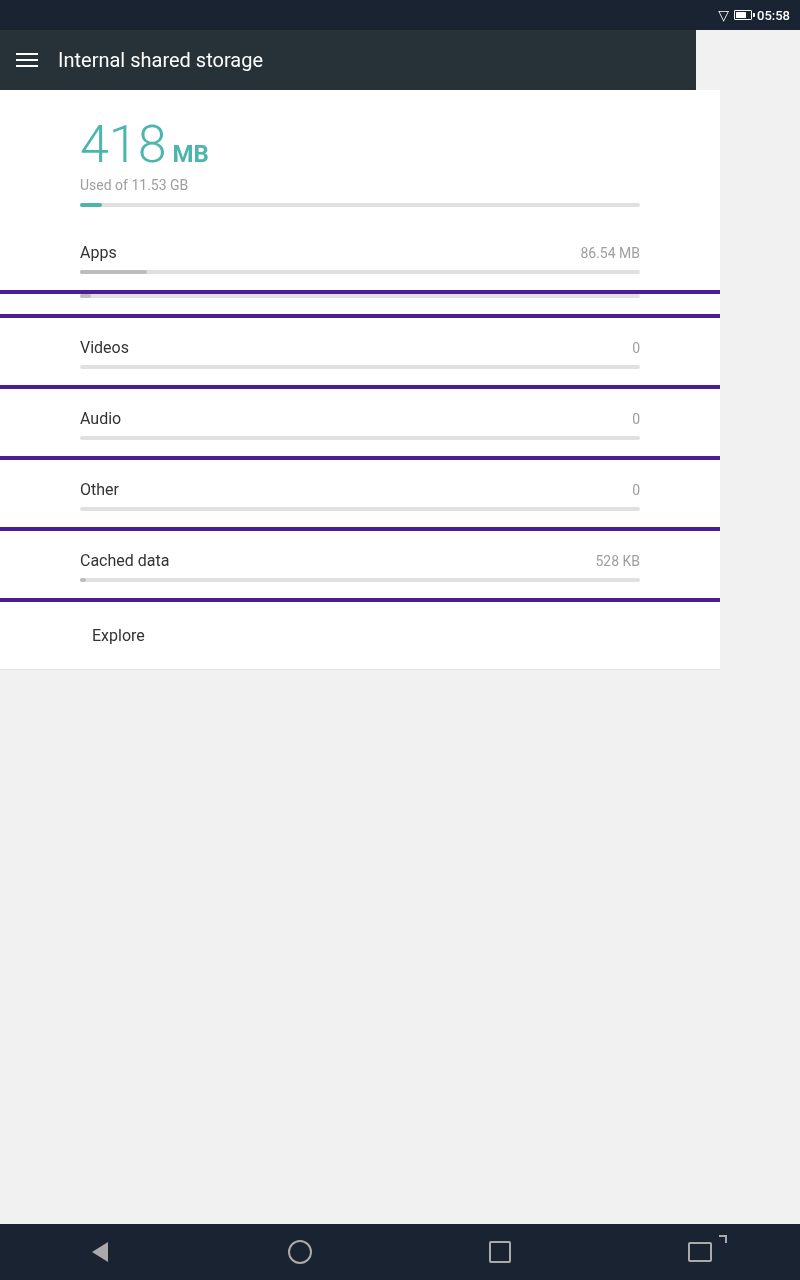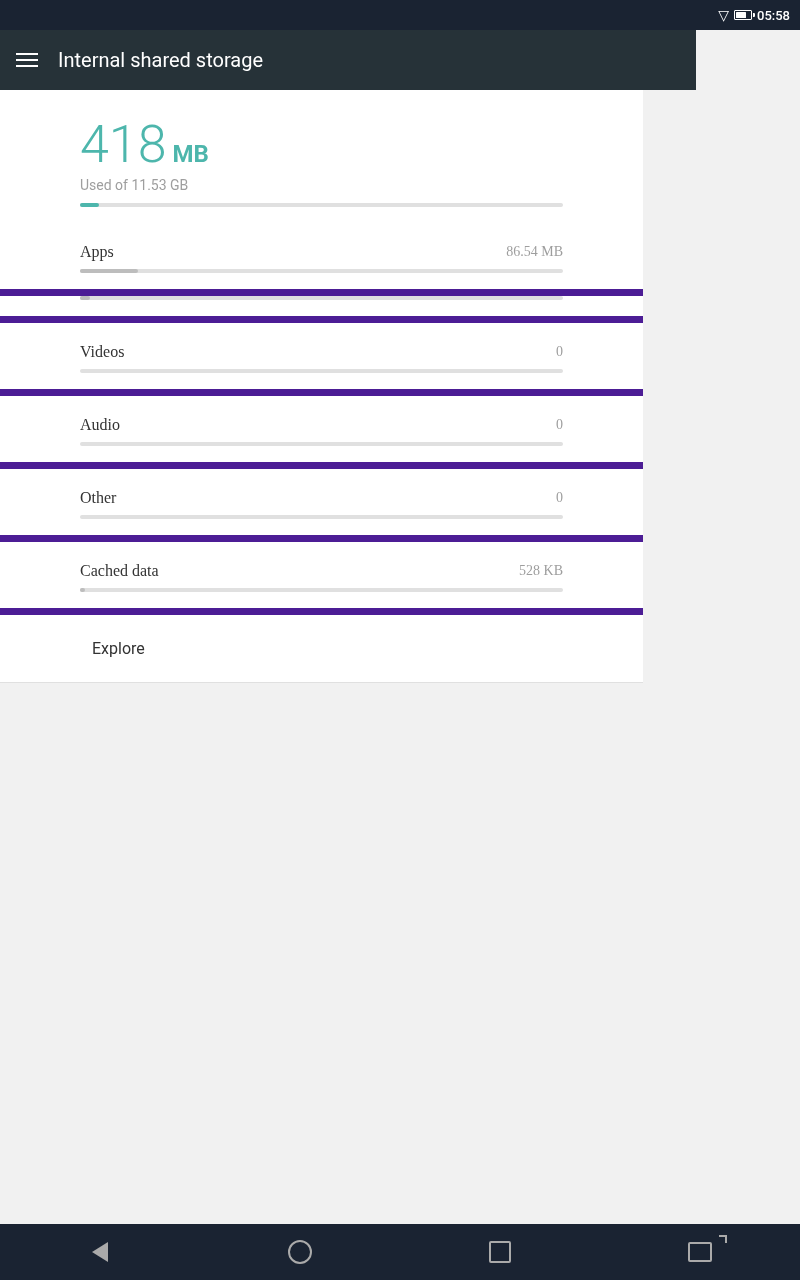--- a/index.html
+++ b/index.html
@@ -59,21 +59,21 @@
       background: white;
     }
     .top-bar-title {
       color: white;
       font-size: 20px;
       font-weight: 400;
     }
 
     
     .main-content {
-      width: 643px;
+      width: 720px;
       background: #f5f5f5;
       padding: 0;
     }
 
     
     .storage-summary {
       background: white;
       padding: 24px 80px 16px 80px;
     }
     .storage-amount {
@@ -112,23 +112,22 @@
     }
 
     
     .storage-items {
       background: white;
       margin-top: 0;
     }
 
     .storage-item {
       padding: 0 80px;
-      border-bottom: 7px solid #4c1d95;
+      border-bottom: 4px solid #4c1d95;
       cursor: pointer;
-      font-family: Liberation Serif, serif;
     }
     .storage-item-row {
       display: flex;
       align-items: center;
       justify-content: space-between;
       padding: 20px 0 8px 0;
     }
     .storage-item-label {
       font-size: 16px;
       color: #333;

